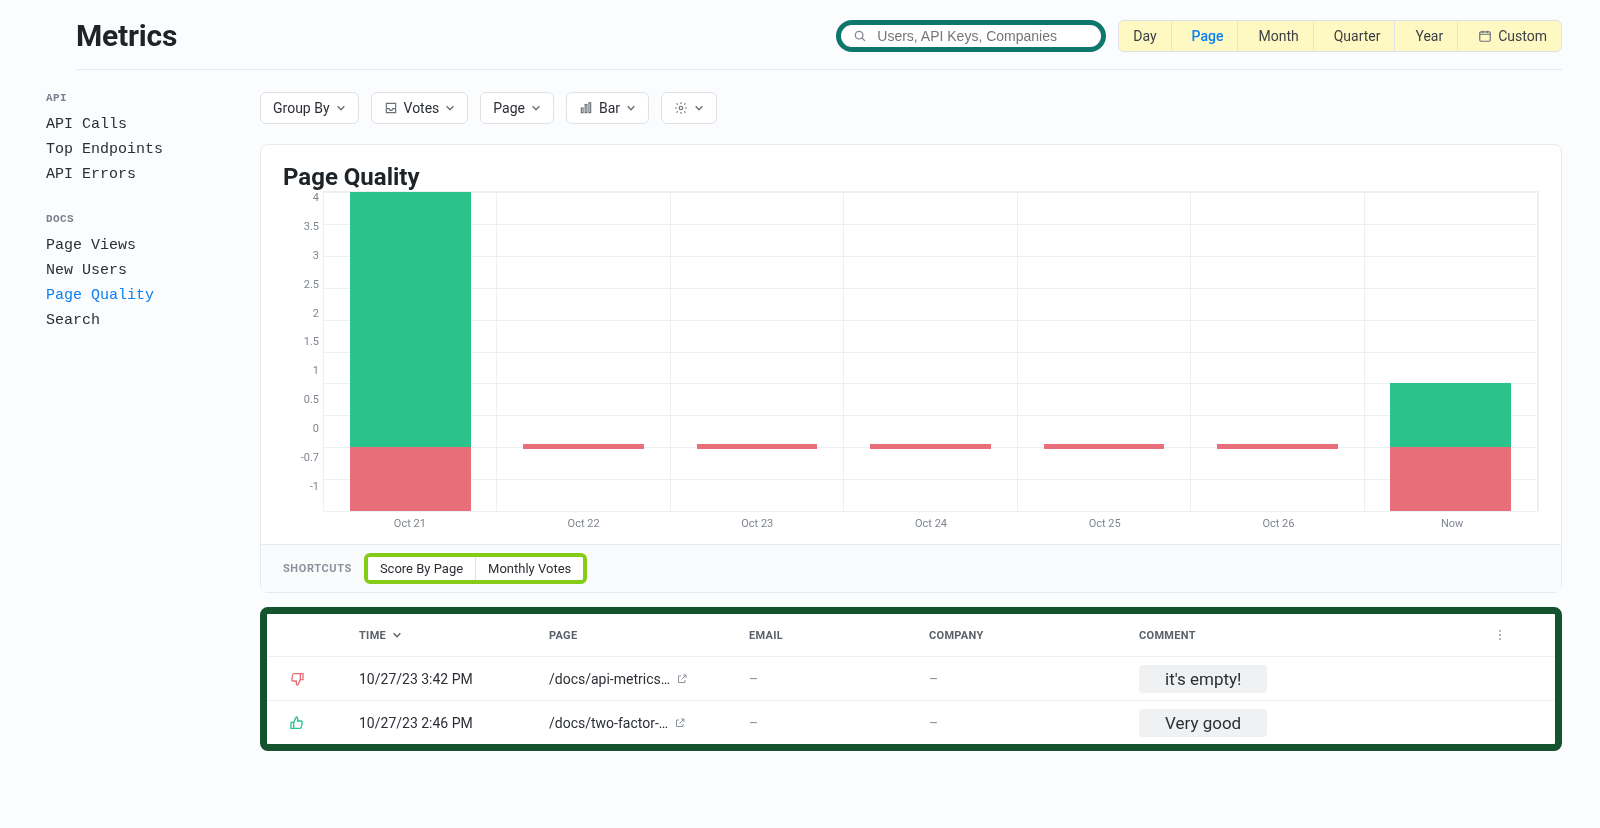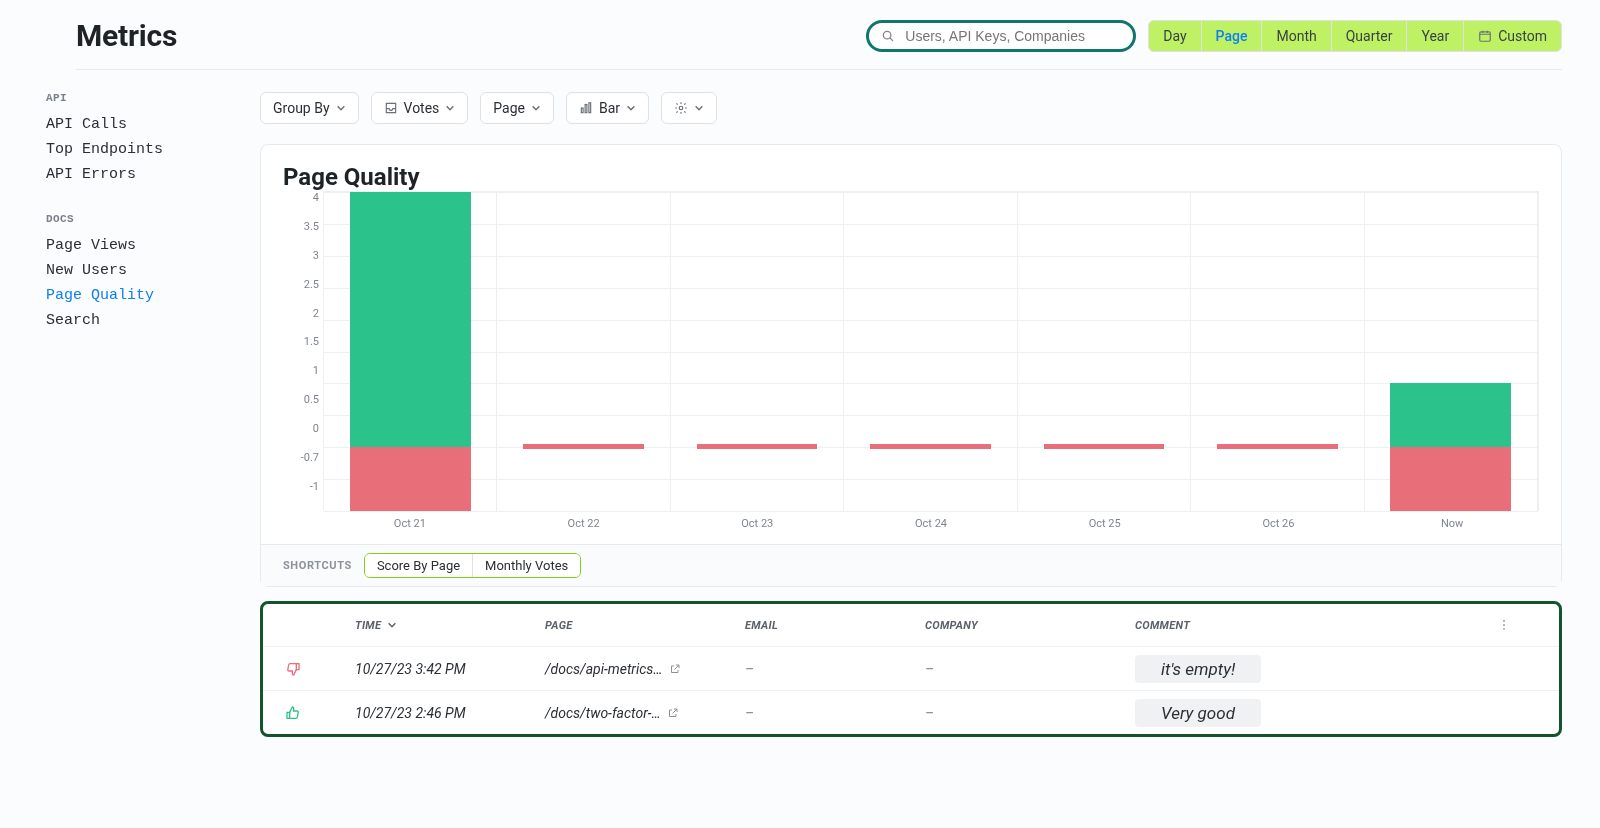--- a/index.html
+++ b/index.html
@@ -27,36 +27,37 @@
     letter-spacing: -0.2px;
   }
   .topright { display: flex; align-items: center; gap: 12px; }
   .search {
     display: flex;
     align-items: center;
     gap: 8px;
     width: 270px;
     height: 32px;
     padding: 0 12px;
-    border: 3px solid #0f766e;
+    border: 5px solid #0f766e;
     border-radius: 16px;
     color: #808690;
     background: #fff;
   }
   .search input {
     border: none; outline: none; flex: 1;
     font-size: 14px; color: #1e2328; background: transparent;
   }
   .seg {
     display: flex;
     border: 1px solid #dfe1e4;
     border-radius: 6px;
     overflow: hidden;
-    background: #bef264;
+    background: #fef9c3;
     height: 32px;
+    gap: 6px;
   }
   .seg-item {
     padding: 0 14px;
     line-height: 30px;
     font-size: 14px;
     color: #3b3f44;
     border-right: 1px solid #dfe1e4;
     cursor: pointer;
     display: flex; align-items: center; gap: 6px;
   }
@@ -169,37 +170,36 @@
     align-items: center;
     gap: 12px;
     background: #fafbfc;
   }
   .shortcut-hdr {
     font-size: 11px;
     font-weight: 700;
     letter-spacing: 0.6px;
     color: #8c929c;
   }
-  .chip-group { display: inline-flex; border: 1px solid #84cc16; border-radius: 6px; overflow: hidden; }
+  .chip-group { display: inline-flex; border: 4px solid #84cc16; border-radius: 6px; overflow: hidden; }
   .chip {
     padding: 4px 12px;
     font-size: 13px;
     color: #2b2f35;
     background: #fff;
     border-right: 1px solid #dfe1e4;
     cursor: pointer;
   }
   .chip:last-child { border-right: none; }
 
   .table {
-    border: 3px solid #14532d;
+    border: 7px solid #14532d;
     border-radius: 8px;
     background: #fff;
     overflow: hidden;
-    font-style: italic;
   }
   .thead, .trow {
     display: grid;
     grid-template-columns: 70px 190px 200px 180px 210px 1fr 40px;
     align-items: center;
     padding: 0 22px;
     min-height: 44px;
   }
   .thead {
     font-size: 11px;

